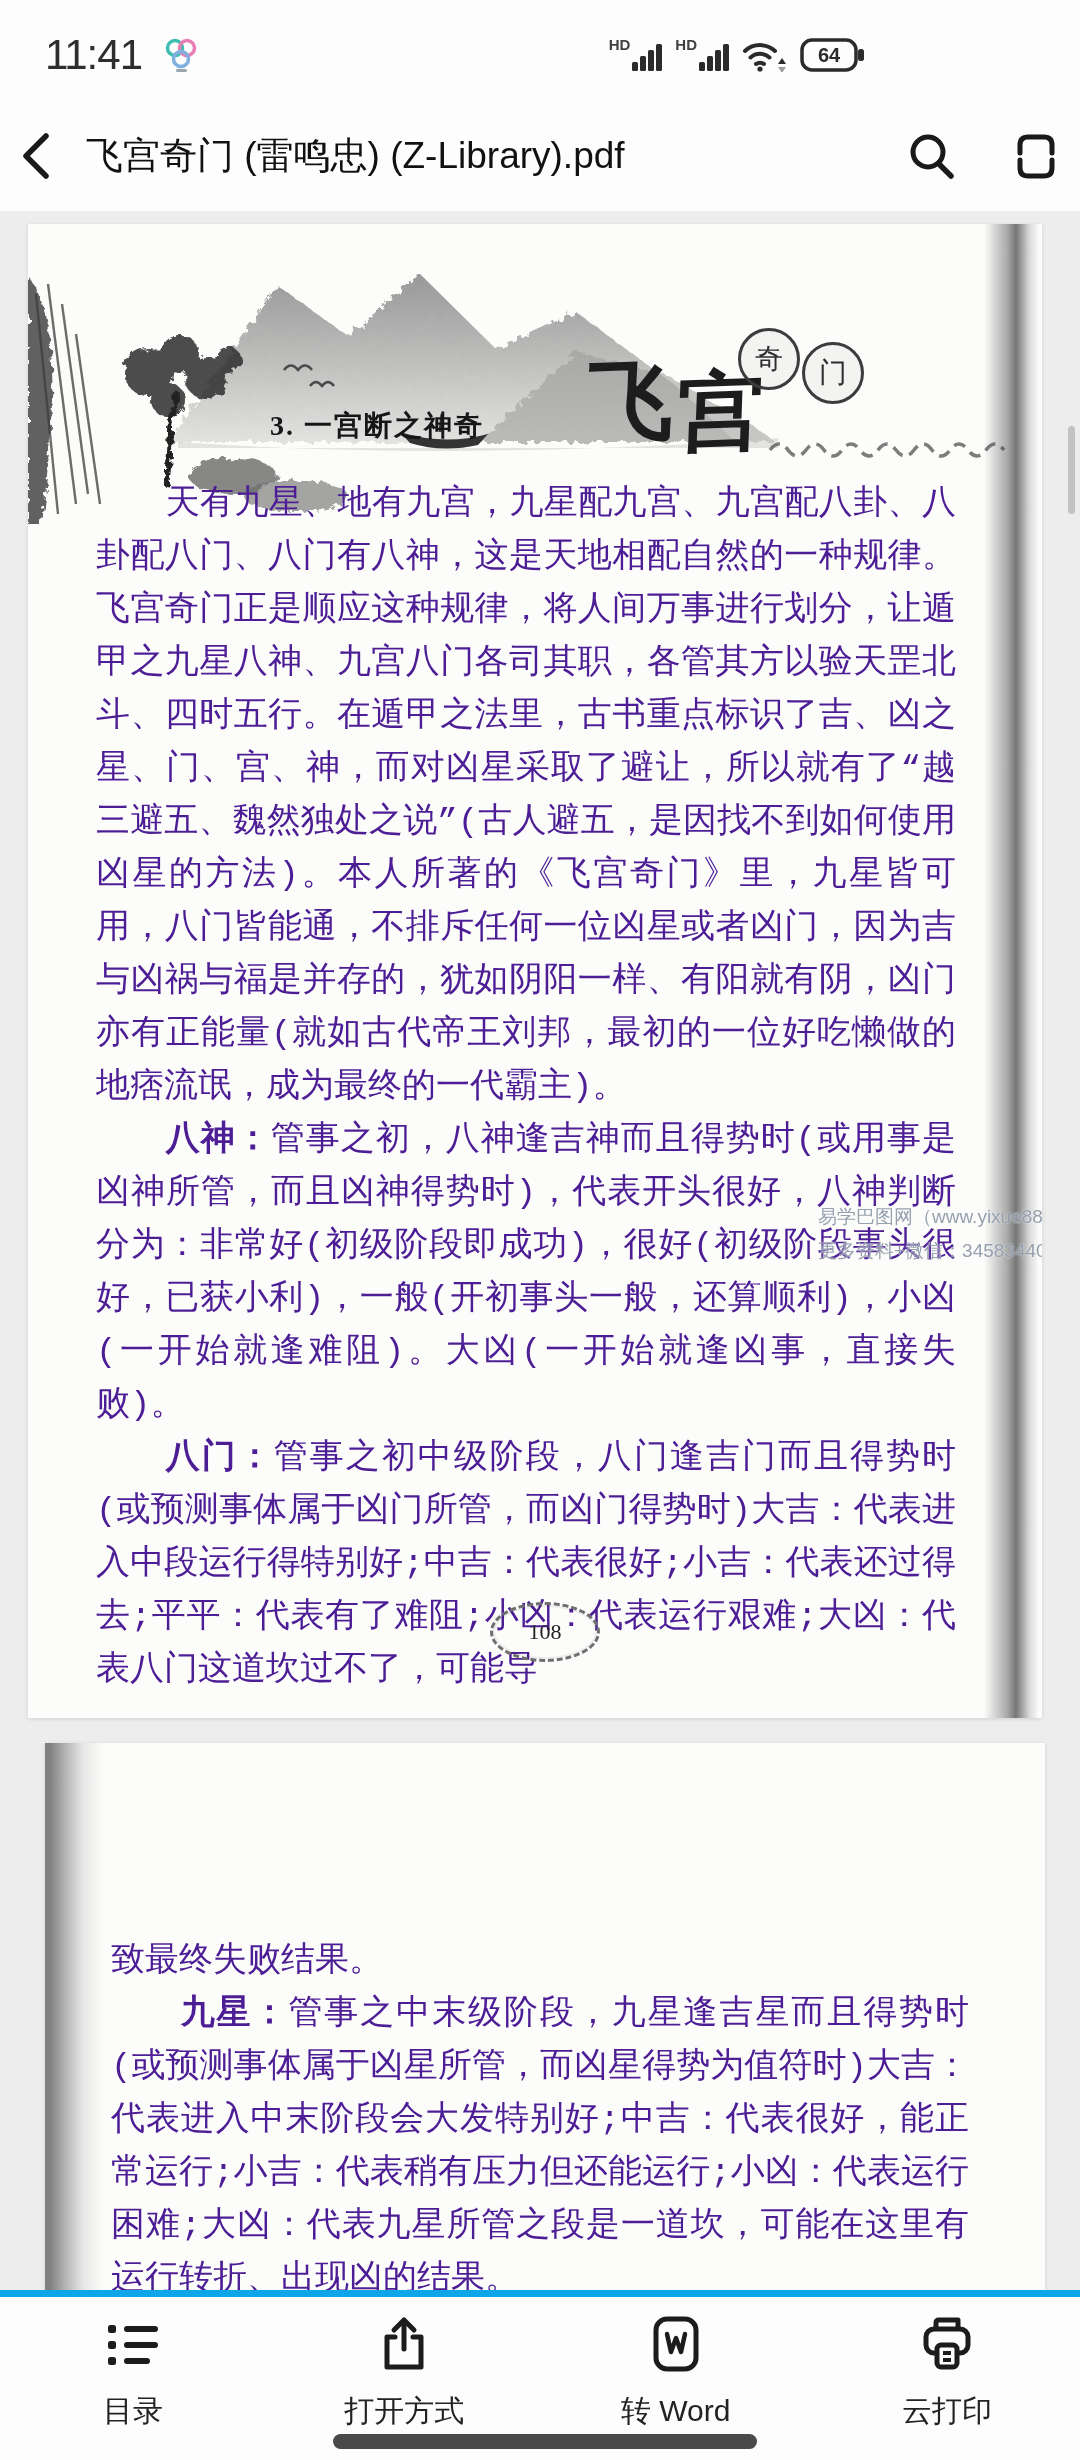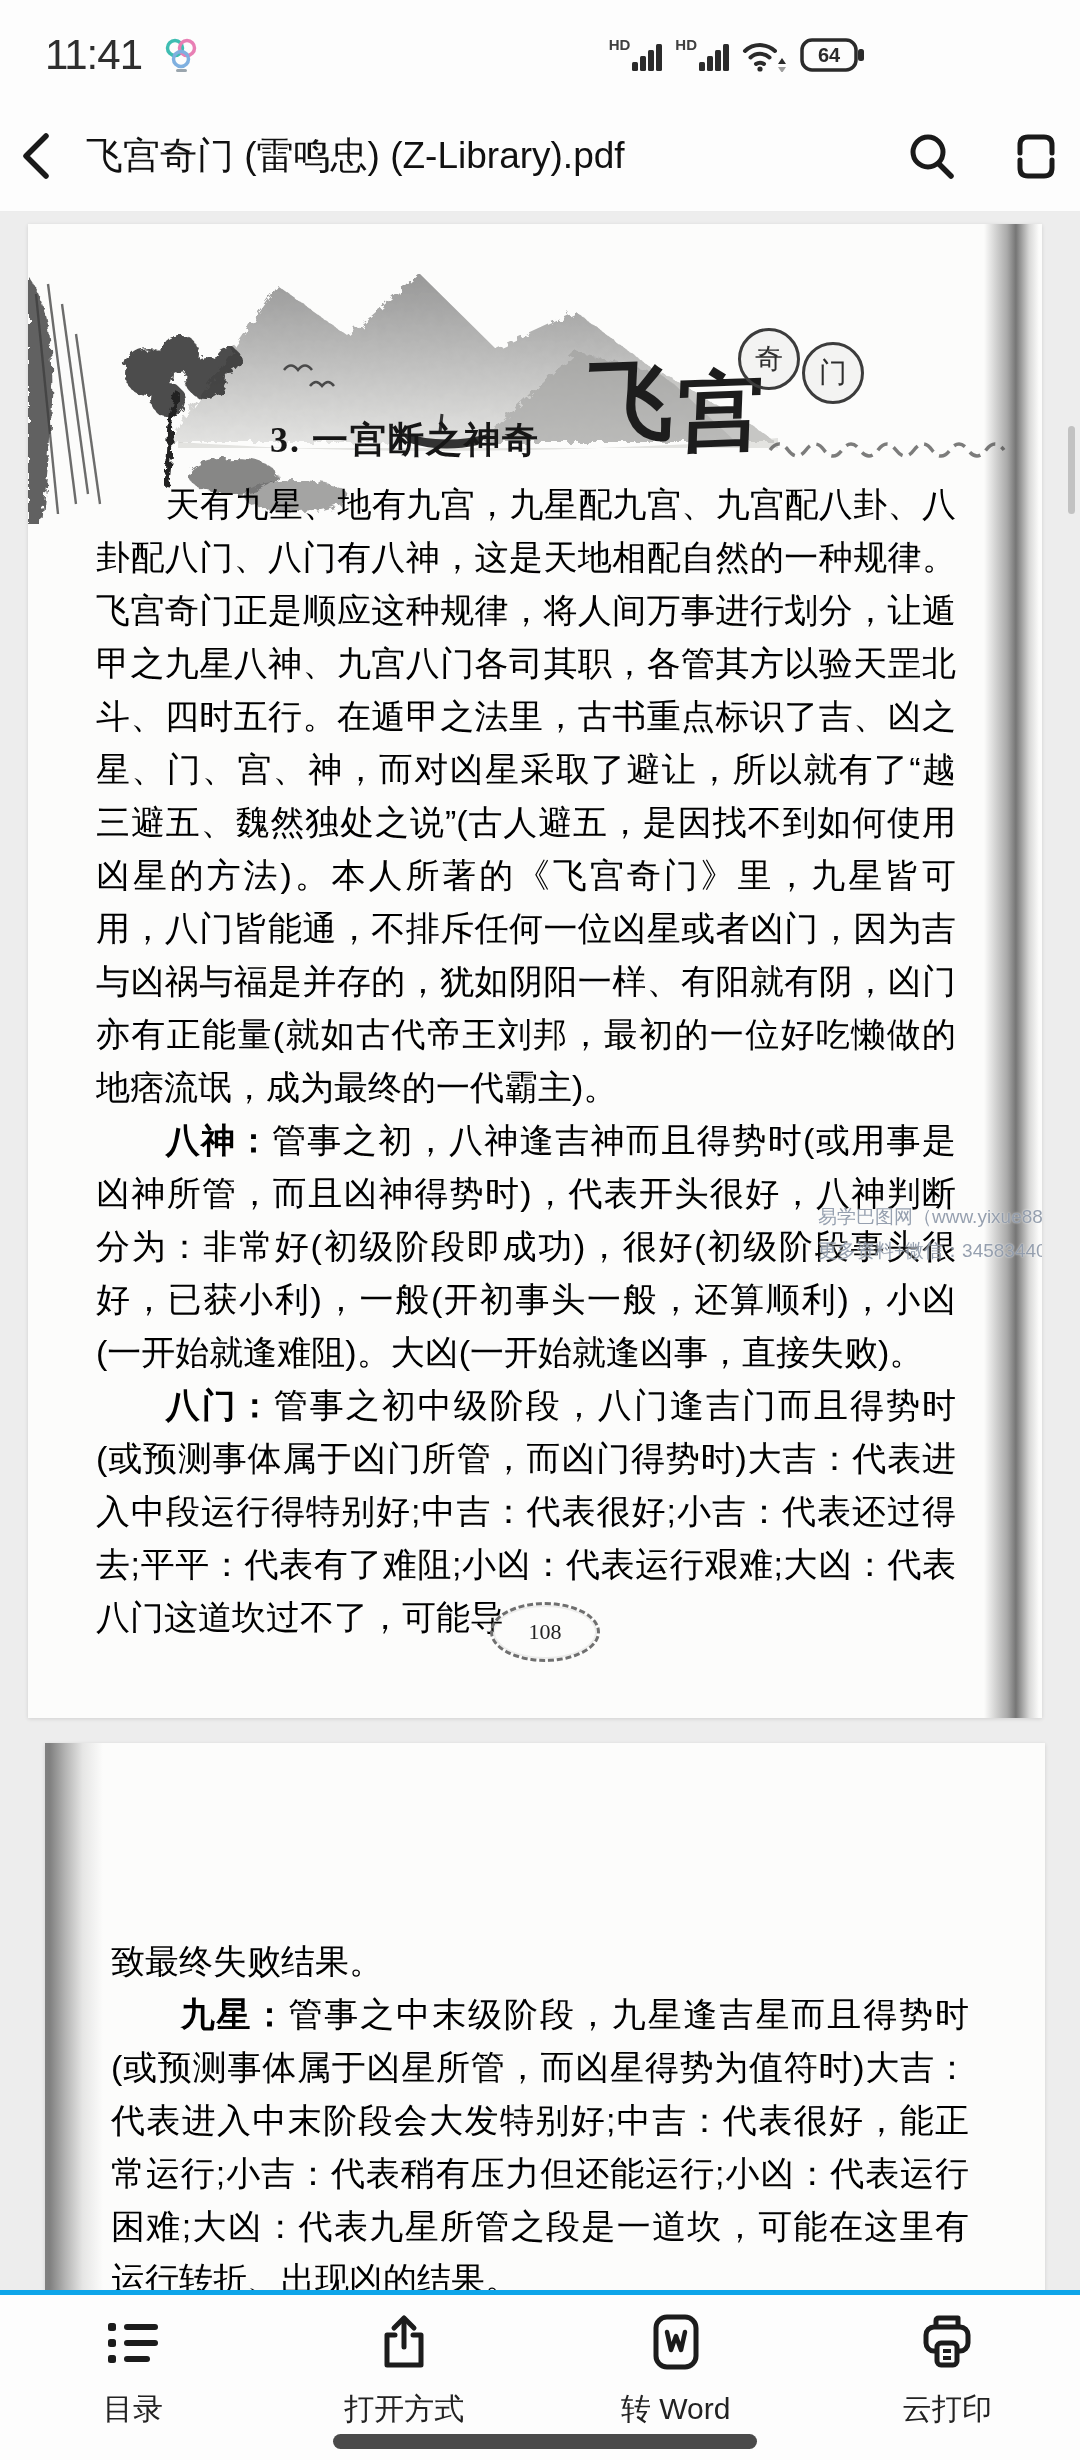--- a/index.html
+++ b/index.html
@@ -22,24 +22,24 @@
   .icon-btn{display:flex;align-items:center;justify-content:center;}
   
   .content{position:absolute;top:212px;left:0;width:1080px;height:2078px;background:#ededed;overflow:hidden;}
   .page{position:absolute;background:#fcfcfb;box-shadow:0 1px 4px rgba(0,0,0,0.12);}
   .page1{left:28px;top:12px;width:1014px;height:1494px;}
   .page2{left:45px;top:1531px;width:1000px;height:800px;}
   .band-right{position:absolute;top:0;right:3px;width:55px;height:100%;
       background:linear-gradient(90deg,rgba(255,255,255,0) 0%,rgba(70,70,70,0.45) 42%,rgba(35,35,35,0.62) 58%,rgba(120,120,120,0.28) 82%,rgba(255,255,255,0.05) 100%);}
   .band-left{position:absolute;top:0;left:0;width:58px;height:100%;
       background:linear-gradient(90deg,rgba(45,45,45,0.6) 8%,rgba(80,80,80,0.42) 35%,rgba(140,140,140,0.2) 65%,rgba(255,255,255,0) 100%);}
-  .doc-heading{position:absolute;top:192px;left:242px;font-family:"Liberation Serif",serif;
-      font-size:36px;font-weight:700;color:#161616;letter-spacing:2px;}
-  .text-block{position:absolute;font-family:Liberation Sans, sans-serif;font-size:34px;
-      line-height:53px;color:#000000;text-align:justify;}
+  .doc-heading{position:absolute;top:183px;left:242px;font-family:"Liberation Serif",serif;
+      font-size:28px;font-weight:700;color:#161616;letter-spacing:2px;}
+  .text-block{position:absolute;font-family:Liberation Mono, monospace;font-size:34px;
+      line-height:53px;color:#4c1d95;text-align:justify;}
   .tb1{top:254px;left:68px;width:860px;}
   .tb2{top:192px;left:66px;width:858px;}
   .text-block p{margin:0;text-indent:2.05em;}
   .text-block p.no-indent{text-indent:0;}
   .bp{font-weight:700;}
   .watermark{position:absolute;left:790px;top:976px;width:224px;z-index:5;
       font-size:19px;line-height:34px;white-space:nowrap;color:rgba(141,152,168,0.92);
       text-shadow:0 0 2px rgba(255,255,255,0.85);overflow:hidden;}
   .page-num{position:absolute;left:462px;top:1378px;width:104px;height:54px;border:3px dashed #6f6f6f;
       border-radius:50%;display:flex;align-items:center;justify-content:center;
@@ -49,21 +49,21 @@
       font-size:86px;color:#1d1d1d;transform:skewX(-4deg) rotate(-2deg);letter-spacing:4px;z-index:3;}
   .calli span:last-child{position:relative;top:14px;}
   .seal{position:absolute;width:56px;height:56px;border:3px solid #3c3c3c;border-radius:50%;
       display:flex;align-items:center;justify-content:center;font-family:"Liberation Serif",serif;
       font-size:28px;color:#2d2d2d;background:rgba(0,0,0,0.035);z-index:3;}
   .seal1{left:710px;top:104px;}
   .seal2{left:774px;top:118px;}
   .scrollbar{position:absolute;right:5px;top:214px;width:7px;height:88px;border-radius:4px;background:#c2c2c2;}
   
   .toolbar{position:absolute;left:0;top:2290px;width:1080px;height:170px;background:#fdfdfd;
-      border-top:5px solid #0ea5e9;display:flex;justify-content:space-between;
+      border-top:7px solid #0ea5e9;display:flex;justify-content:space-between;
       padding:18px 48px 0 48px;box-sizing:border-box;z-index:20;}
   .tool-item{display:flex;flex-direction:column;align-items:center;width:170px;}
   .tool-label{margin-top:14px;font-size:30px;color:#222;white-space:nowrap;}
   .home-indicator{position:absolute;left:333px;top:2434px;width:424px;height:15px;border-radius:8px;
       background:#4a4a4a;z-index:30;}
 </style>
 </head>
 <body>
 
 <div class="screen">

